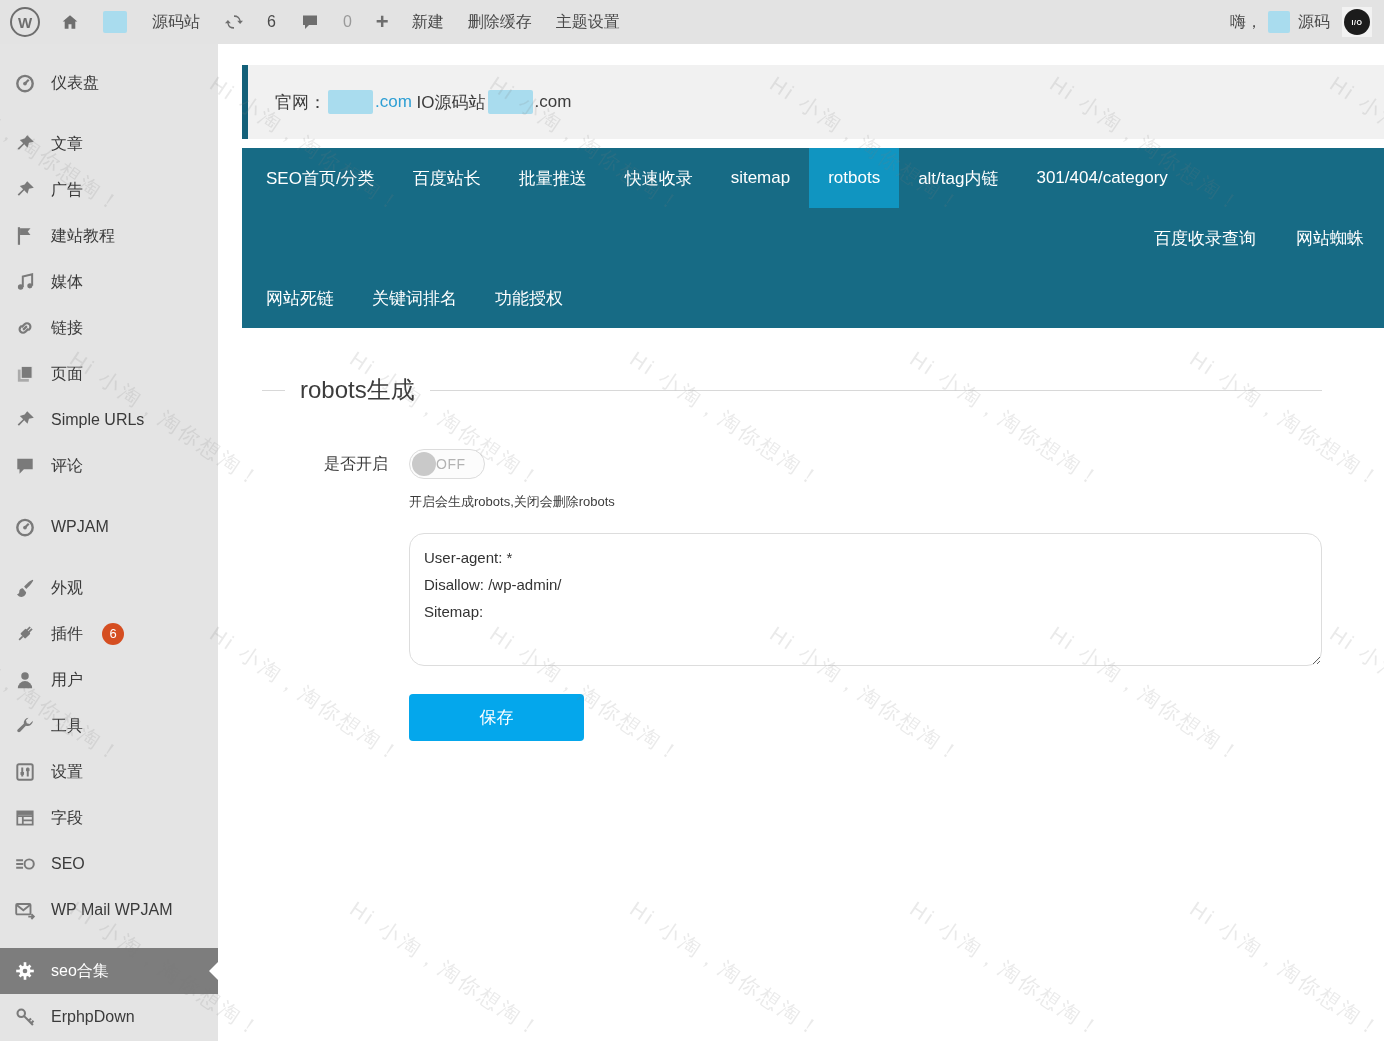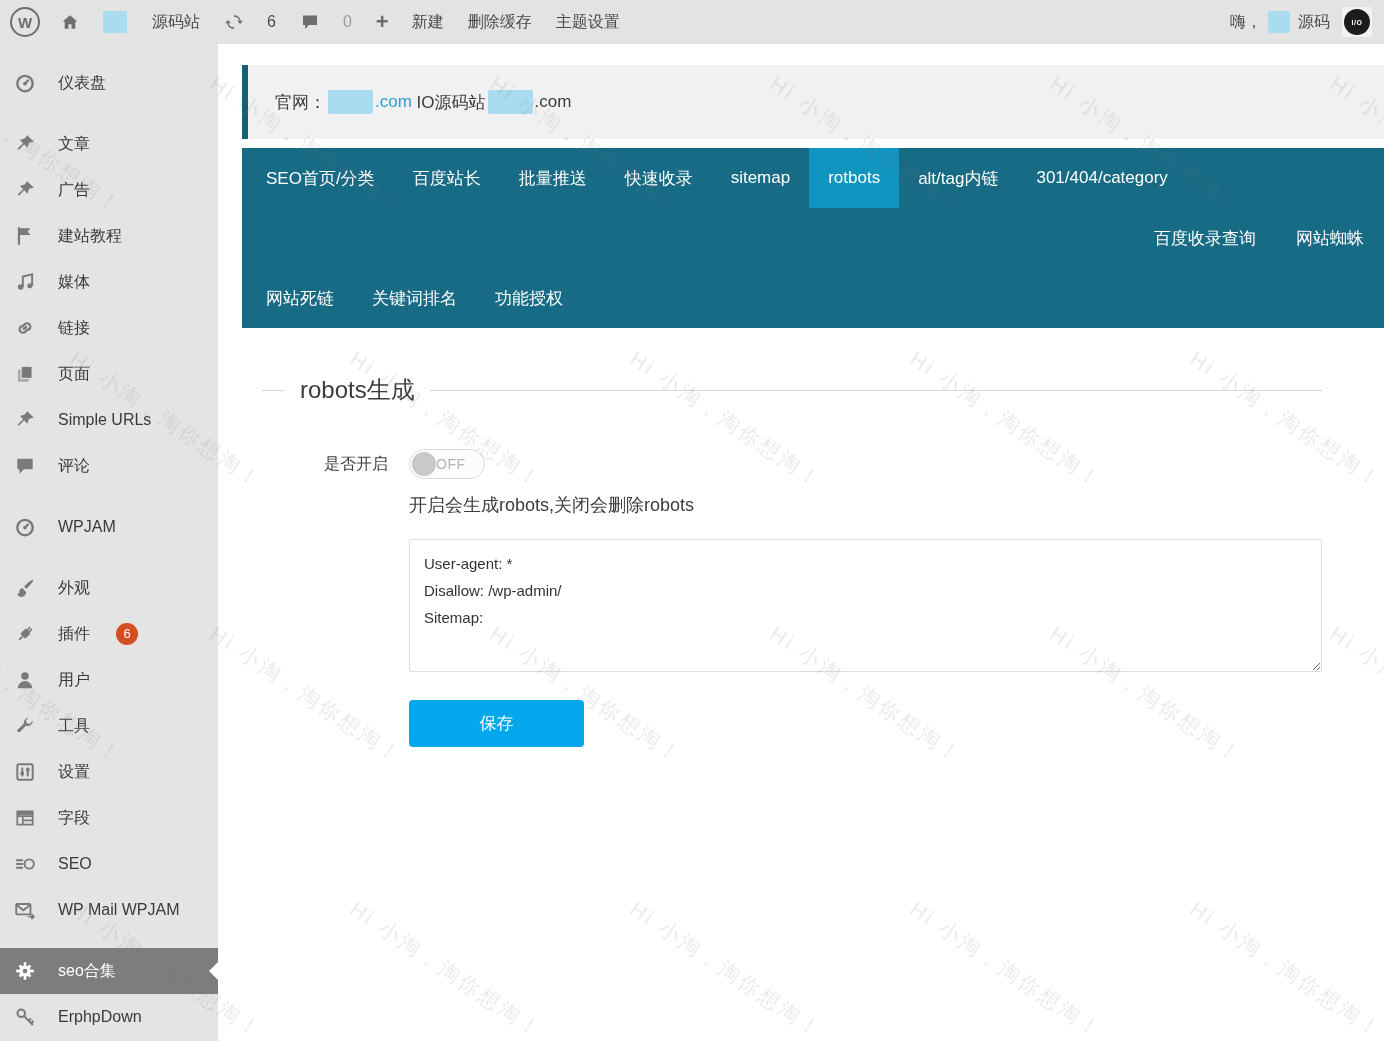--- a/index.html
+++ b/index.html
@@ -32,21 +32,21 @@
   }
   .redact{display:inline-block;background:#a9dcee;border-radius:2px;vertical-align:middle;}
   .redact.tb{width:24px;height:22px;margin-right:2px;}
   .redact.n1{width:45px;height:24px;margin:0 2px;}
   
   .sidebar{
     position:absolute;left:0;top:44px;width:218px;bottom:0;background:#e4e4e4;
     padding-top:16px;box-sizing:border-box;z-index:4;
   }
   .sb-item{
-    height:46px;display:flex;align-items:center;padding-left:14px;gap:22px;
+    height:46px;display:flex;align-items:center;padding-left:14px;gap:15px;
     font-size:16px;color:#3a3a3a;cursor:pointer;position:relative;
   }
   .sb-item.gap{margin-top:15px;}
   .sb-ic{width:22px;height:22px;color:#7a7a7a;display:inline-flex;flex:none;}
   .sb-item.active{background:#7d7d7d;color:#fff;}
   .sb-item.active .sb-ic{color:#fff;}
   .sb-item.active::after{
     content:"";position:absolute;right:0;top:50%;margin-top:-9px;
     border:9px solid transparent;border-right-color:#fff;
   }
@@ -79,23 +79,23 @@
   .sec-title{font-size:24px;font-weight:400;color:#3c3c3c;margin:0;}
   .form-row{margin-top:43px;display:flex;}
   .flabel{width:126px;text-align:right;margin-right:21px;font-size:16px;color:#3c3c3c;line-height:30px;flex:none;}
   .fields{flex:1;min-width:0;}
   .toggle{
     width:76px;height:30px;border:1px solid #dcdcdc;border-radius:16px;background:#fcfcfc;
     display:flex;align-items:center;cursor:pointer;box-sizing:border-box;
   }
   .knob{width:24px;height:24px;border-radius:50%;background:#c9c9c9;margin-left:2px;}
   .tstate{color:#b3b3b3;font-size:14px;letter-spacing:.5px;}
-  .hint{margin-top:14px;font-size:18px;color:#3c3c3c;}
+  .hint{margin-top:14px;font-size:13px;color:#3c3c3c;}
   .robots-ta{
-    margin-top:22px;width:100%;height:133px;box-sizing:border-box;border:1px solid #ddd;border-radius:2px;
+    margin-top:22px;width:100%;height:133px;box-sizing:border-box;border:1px solid #ddd;border-radius:15px;
     padding:10px 14px;font:15px/27px "Liberation Sans","DejaVu Sans",sans-serif;color:#333;
     resize:both;background:#fff;outline:none;
   }
   .save-btn{
     margin-top:24px;width:175px;height:47px;background:#04a7ec;color:#fff;border:none;border-radius:4px;
     font-size:17px;cursor:pointer;font-family:inherit;display:block;
   }
   
   .wm-layer{position:absolute;inset:0;overflow:hidden;pointer-events:none;z-index:60;}
   .wm{

